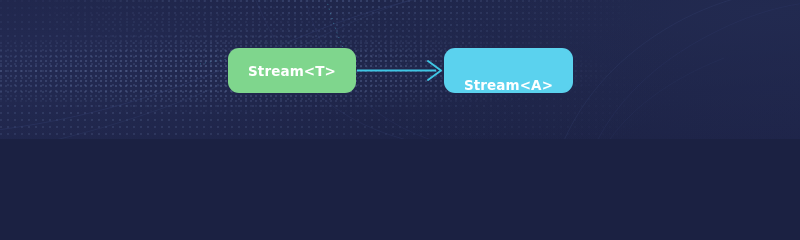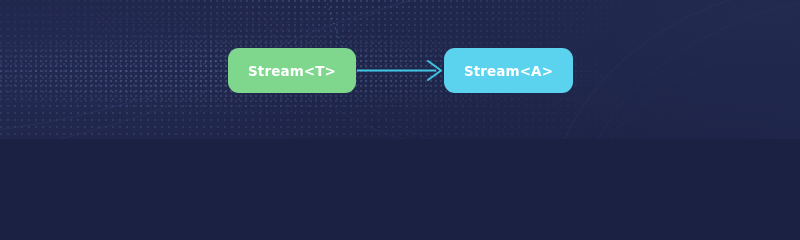--- a/index.html
+++ b/index.html
@@ -141,18 +141,18 @@
       <g>
         <line x1="357" y1="70.5" x2="436" y2="70.5" stroke="#3fc6e4" stroke-width="2"></line>
         <polyline points="428,61 441,70.5 428,80" fill="none" stroke="#3fc6e4" stroke-width="2" stroke-linecap="round" stroke-linejoin="round"></polyline>
       </g>
     </svg>
 
     <div class="node" id="node-source" style="background:#7fd68d;">
       <span>Stream&lt;T&gt;</span>
     </div>
 
-    <div class="node" id="node-target" style="background:#5bd2ee;">
+    <div class="node" id="node-target" style="background:#5bd2ee;align-items:flex-end;">
       <span>Stream&lt;A&gt;</span>
     </div>
 
   </div>
 </div>
 
 </body></html>

